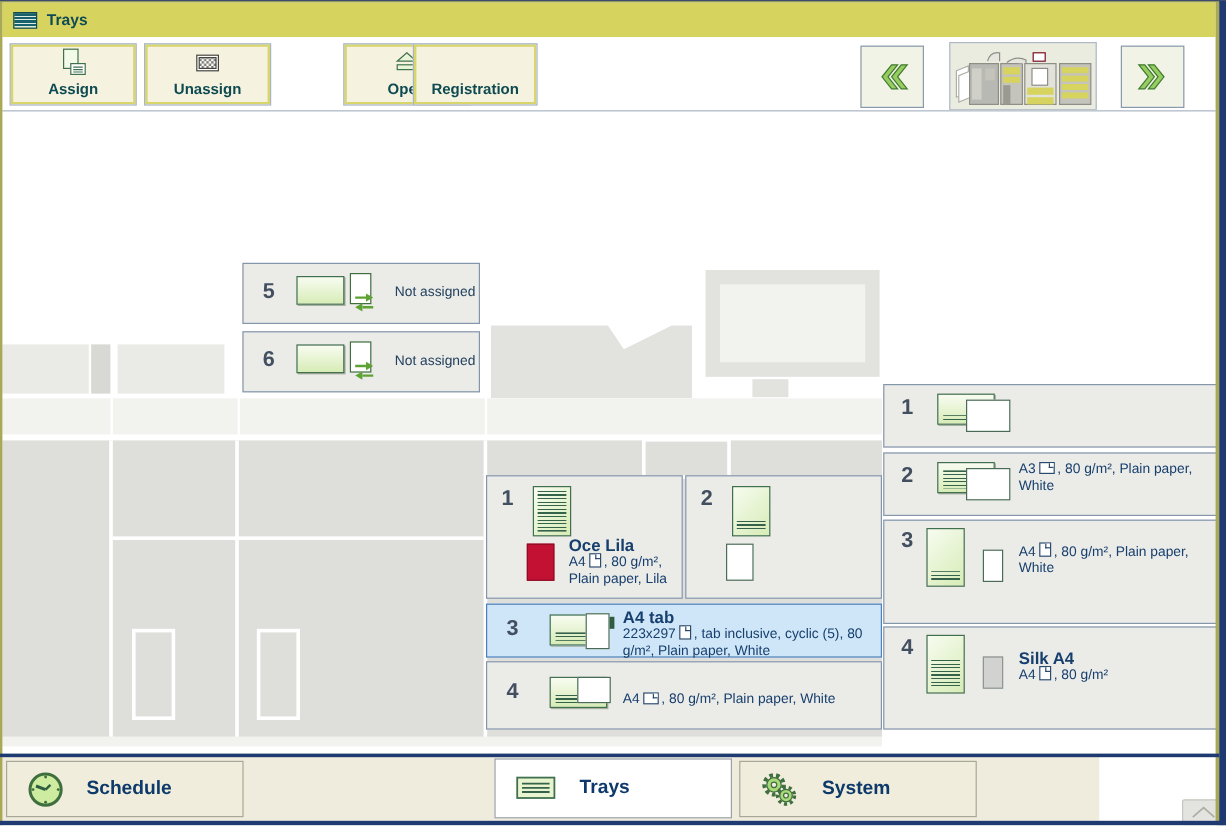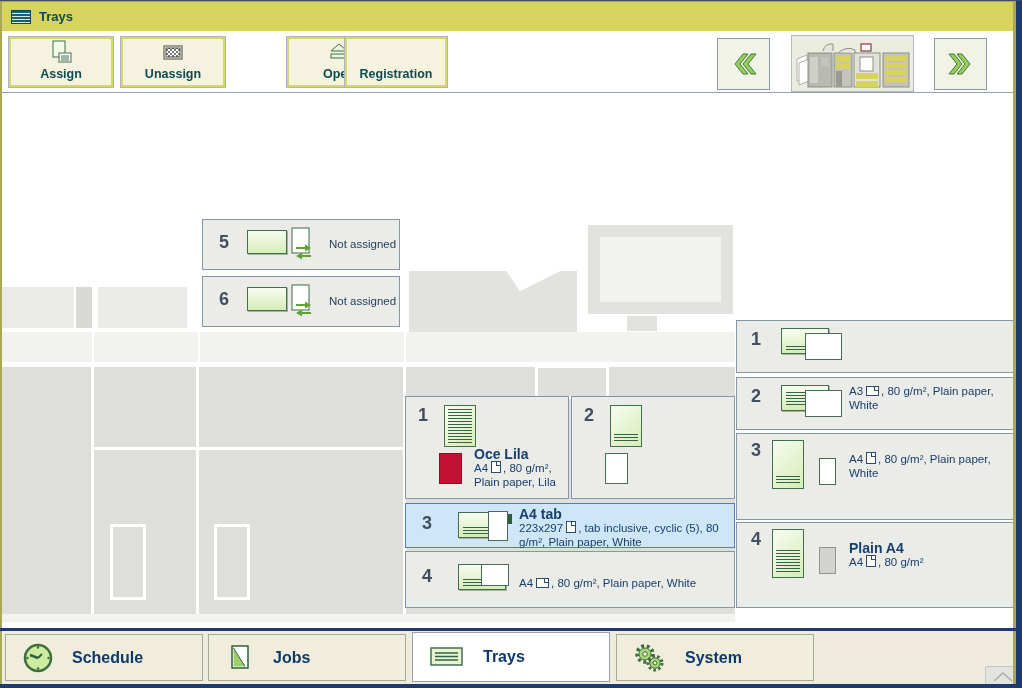--- a/index.html
+++ b/index.html
@@ -59,21 +59,21 @@
   .swatch.gray{background:#d2d2d0;border-color:#8d9595;}
   .swatch.tabbed:after{content:"";position:absolute;right:-5px;top:2px;width:4px;height:10px;background:#2f5d3f;}
 
   .pg{display:inline-block;vertical-align:-1px;border:1px solid #2a4a6e;background:#fff;
       position:relative;margin:0 2px 0 3px;}
   .pg.portrait{width:8px;height:10px;}
   .pg.landscape{width:11px;height:8px;}
   .pg:after{content:"";position:absolute;top:0;right:0;width:3px;height:3px;background:#fff;
       border-left:1px solid #2a4a6e;border-bottom:1px solid #2a4a6e;}
 
-  .tabbar{position:absolute;left:0;top:631px;width:1016px;height:53px;background:#efecdd;z-index:4;}
+  .tabbar{position:absolute;left:0;top:631px;width:916px;height:53px;background:#efecdd;z-index:4;}
   .tab{position:absolute;top:3px;width:198px;height:47px;background:#f0eddc;border:1px solid #a8a898;
        display:flex;align-items:center;box-sizing:border-box;}
   .tab.sel{background:#fff;top:1px;height:50px;border-color:#9aa0a8;}
   .tab .tlbl{font-size:16px;font-weight:bold;color:#0d3a6a;margin-left:18px;}
   .tab .ticon{margin-left:16px;display:flex;align-items:center;}
 
   .mini-scroll{position:absolute;left:985px;top:666px;width:34px;height:20px;background:#e3e3df;
        border:1px solid #c6c6c0;border-radius:2px;z-index:5;display:flex;align-items:center;justify-content:center;}
 </style>
 </head>
@@ -285,51 +285,41 @@
         <div class="t-details"><span>A4</span><span class="pg portrait"></span><span>, 80 g/m², Plain paper, White</span></div>
       </div>
     </div>
     <div class="panel" style="left:734px;top:429px;width:279px;height:86px;">
       <div class="num" style="left:14px;top:6px;">4</div>
       <div class="stack" style="left:35px;top:6px;width:30px;height:47px;">
           <div class="lines half"></div>
         </div>
       <div class="swatch gray" style="left:82px;top:24px;width:17px;height:27px;"></div>
       <div style="position:absolute;left:112px;top:18px;width:160px;">
-        <div class="t-name">Plain A4</div>
+        <div class="t-name">Silk A4</div>
         <div class="t-details"><span>A4</span><span class="pg portrait"></span><span>, 80 g/m²</span></div>
       </div>
     </div>
   </div>
 
   <div class="tabbar">
     <div class="tab" style="left:5px;">
       <span class="ticon">
         <svg width="32" height="32">
           <circle cx="16" cy="16" r="13" fill="#cdeca0" stroke="#3f6e3f" stroke-width="2.5"></circle>
           <circle cx="16" cy="5.5" r="1.2" fill="#3f6e3f"></circle>
             <circle cx="16" cy="26.5" r="1.2" fill="#3f6e3f"></circle>
           <circle cx="5.5" cy="16" r="1.2" fill="#3f6e3f"></circle>
             <circle cx="26.5" cy="16" r="1.2" fill="#3f6e3f"></circle>
           <line x1="16" y1="16" x2="8" y2="13" stroke="#2f5d3f" stroke-width="2.5"></line>
           <line x1="16" y1="16" x2="20" y2="12" stroke="#2f5d3f" stroke-width="2"></line>
         </svg>
       </span>
       <span class="tlbl">Schedule</span>
     </div>
-    <div class="tab" style="left:208px;">
-      <span class="ticon">
-        <svg width="30" height="32">
-          <rect x="7" y="4" width="16" height="22" fill="#fff" stroke="#2f5d3f" stroke-width="1.5"></rect>
-          <polygon points="8.5,6 8.5,24.5 20,24.5" fill="#9ed06a"></polygon>
-          <line x1="8.5" y1="6" x2="20" y2="24.5" stroke="#2f5d3f"></line>
-        </svg>
-      </span>
-      <span class="tlbl">Jobs</span>
-    </div>
     <div class="tab sel" style="left:412px;">
       <span class="ticon">
         <svg width="36" height="24">
           <rect x="2" y="3" width="31" height="17" fill="#e7f4cf" stroke="#41704e" stroke-width="1.5"></rect>
           <line x1="6" y1="8" x2="29" y2="8" stroke="#35624a" stroke-width="1.5"></line>
           <line x1="6" y1="11.5" x2="29" y2="11.5" stroke="#35624a" stroke-width="1.5"></line>
           <line x1="6" y1="15" x2="29" y2="15" stroke="#35624a" stroke-width="1.5"></line>
         </svg>
       </span>
       <span class="tlbl">Trays</span>

